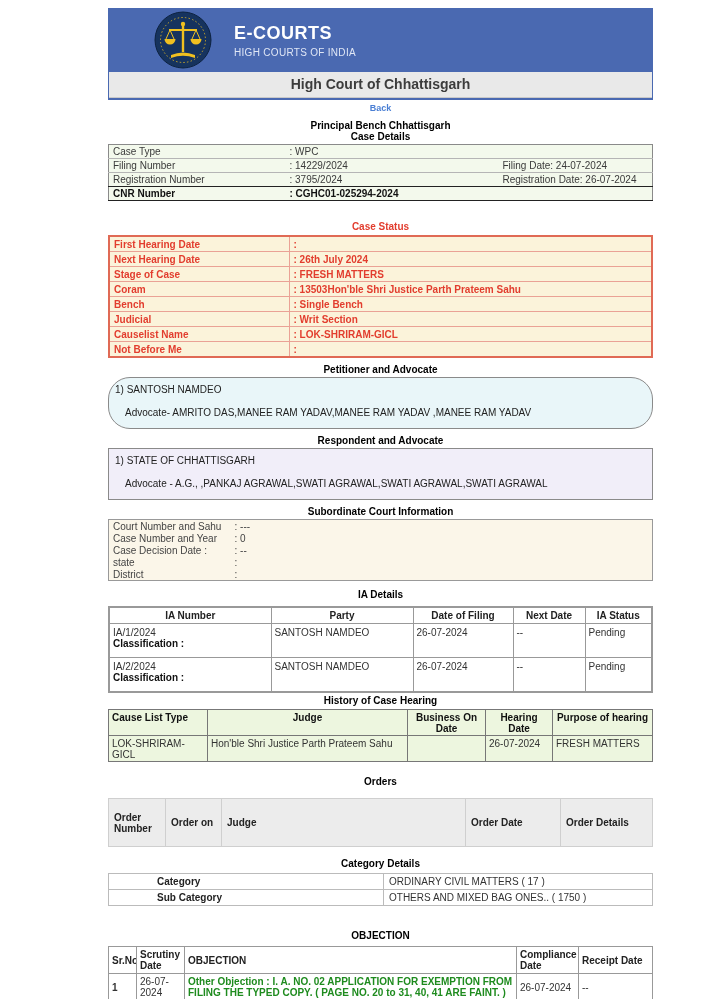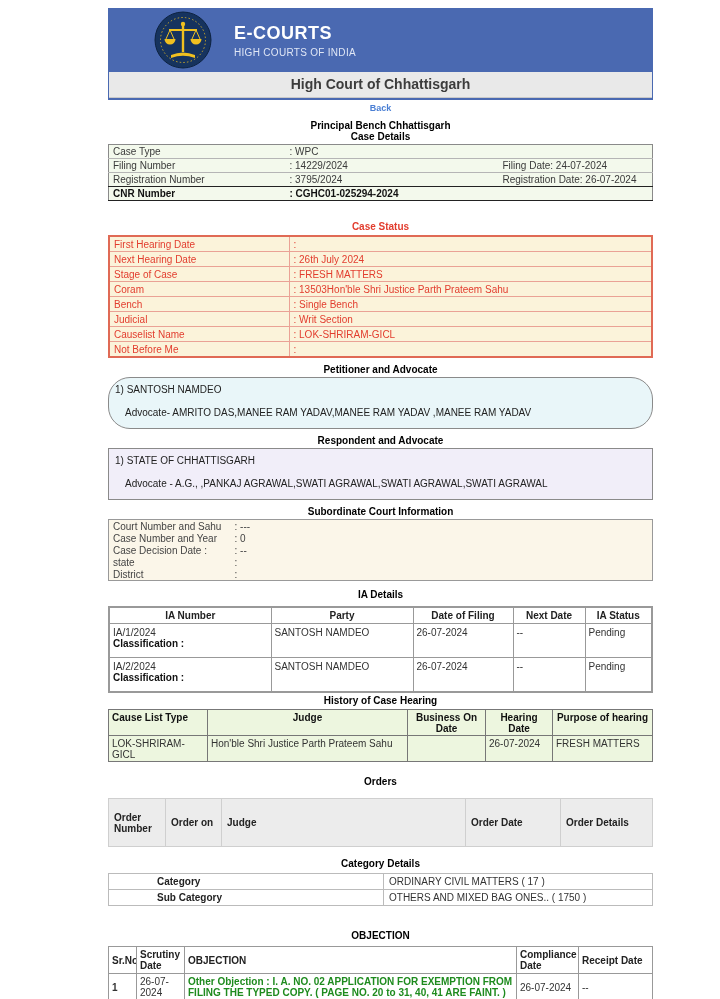--- a/index.html
+++ b/index.html
@@ -36,21 +36,21 @@
   td, th { padding:1px 4px; vertical-align:top; overflow:hidden; }
 
   
   .case-details { margin-top:2px; background:#f3f9ec; border:1px solid #8a8a8a; }
   .case-details td { border-top:1px solid #b5b5b5; color:#3a3a3a; }
   .case-details tr:first-child td { border-top:none; }
   .case-details tr.cnr td { border-top:1.5px solid #222; border-bottom:1px solid #222; font-weight:bold; color:#111; }
 
   
   .case-status { margin-top:3px; background:#fbf3da; border:2px solid #e06a55; }
-  .case-status td { border:1px solid #eaa295; color:#e23d2e; font-weight:normal; padding:1.5px 4px; }
+  .case-status td { border:1px solid #eaa295; color:#e23d2e; font-weight:bold; padding:1.5px 4px; }
 
   
   .party-box { border:1px solid #8a8a8a; padding:6px 6px 10px; margin-top:2px; min-height:46px; }
   .party-box.pet { background:#e9f6f9;border-radius:22px; }
   .party-box.res { background:#f1eef9; }
   .party-name { color:#222; }
   .party-adv { color:#222; margin-top:12px; padding-left:10px; }
 
   
   .sub-court { margin-top:2px; background:#fbf6e9; border:1px solid #999; }

